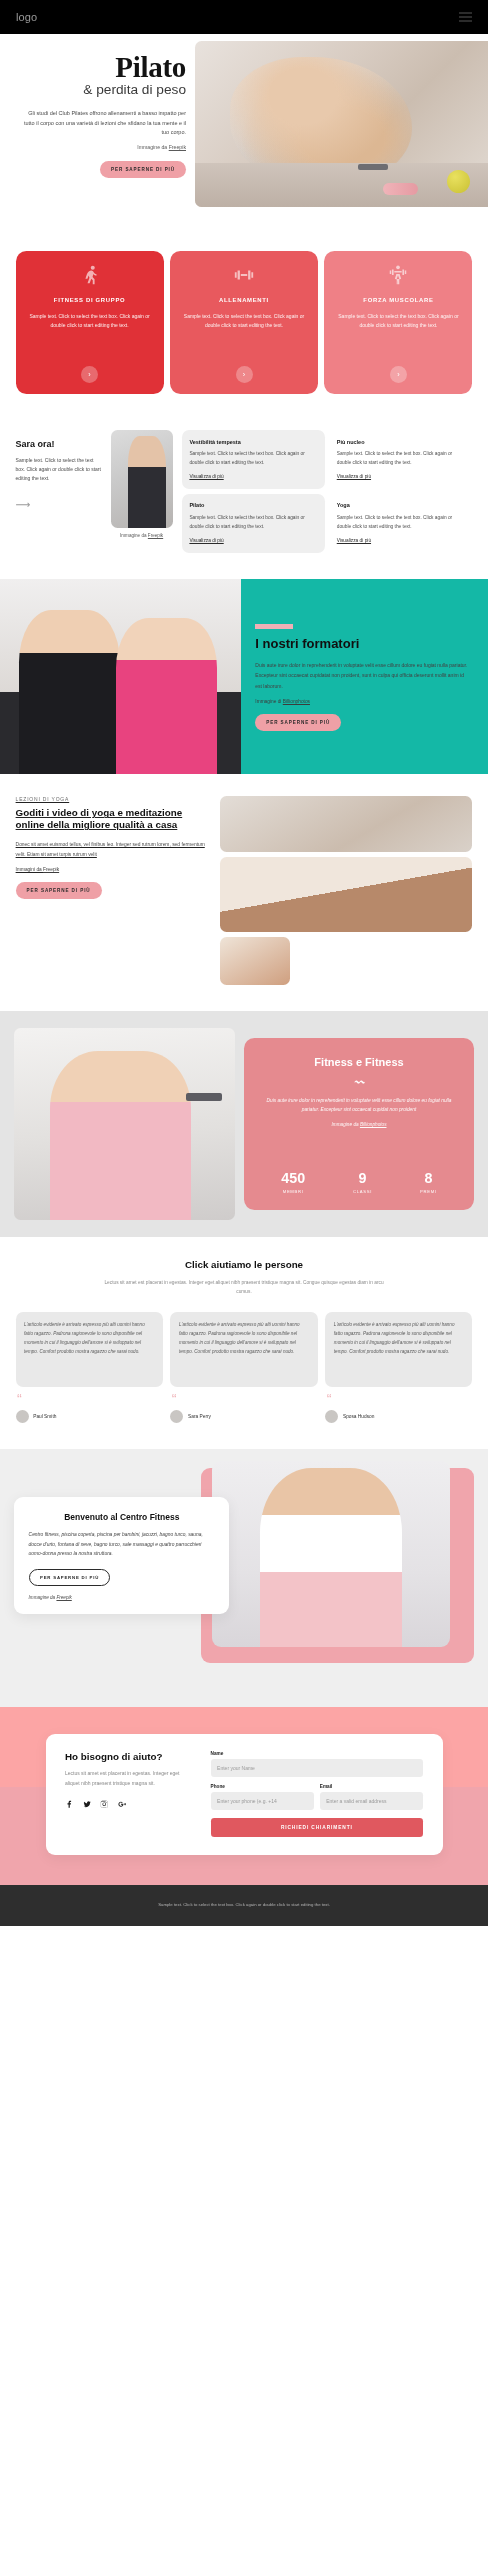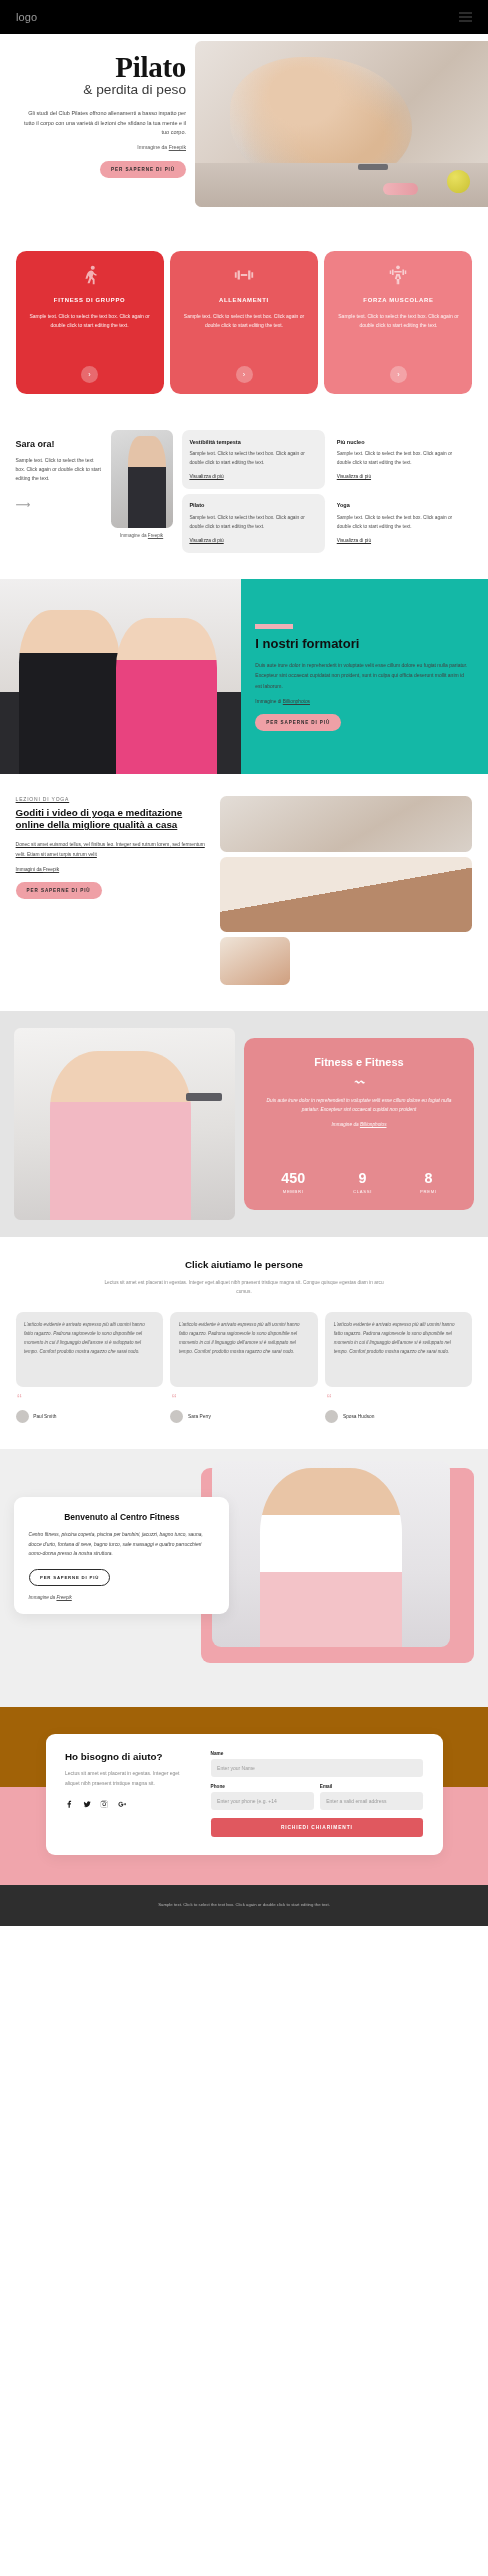--- a/index.html
+++ b/index.html
@@ -271,21 +271,21 @@
   .btn-outline {
     display: inline-block; margin-top: 9.8px; border: 0.7px solid #2b2b2b;
     border-radius: 13px; padding: 5.2px 10.4px; background: transparent;
     font-size: 4.3px; font-weight: 700; letter-spacing: 0.8px; color: #1d1d1d;
     cursor: pointer; text-transform: uppercase;
   }
   .benv-credit { font-size: 4.6px; font-style: italic; color: #4a4a4a; margin-top: 9px; }
   .benv-credit u { text-decoration: underline; }
 
   
-  .contact-wrap { position: relative; background: #a16207; padding: 27px 0 30px; }
+  .contact-wrap { position: relative; background: #fca5a5; padding: 27px 0 30px; }
   .contact-band {
     position: absolute; left: 0; right: 0; bottom: 0; height: 98px; background: #f0a5ac;
   }
   .contact-card {
     position: relative; width: 397px; margin: 0 auto;
     background: #fff; border-radius: 9px; padding: 17px 19.5px 18px;
     display: flex; gap: 15.6px; box-shadow: 0 3.9px 14.3px rgba(0,0,0,.06);
   }
   .contact-left { width: 130px; }
   .contact-h { font-size: 9.8px; font-weight: 800; color: #111; margin-bottom: 5.9px; }

